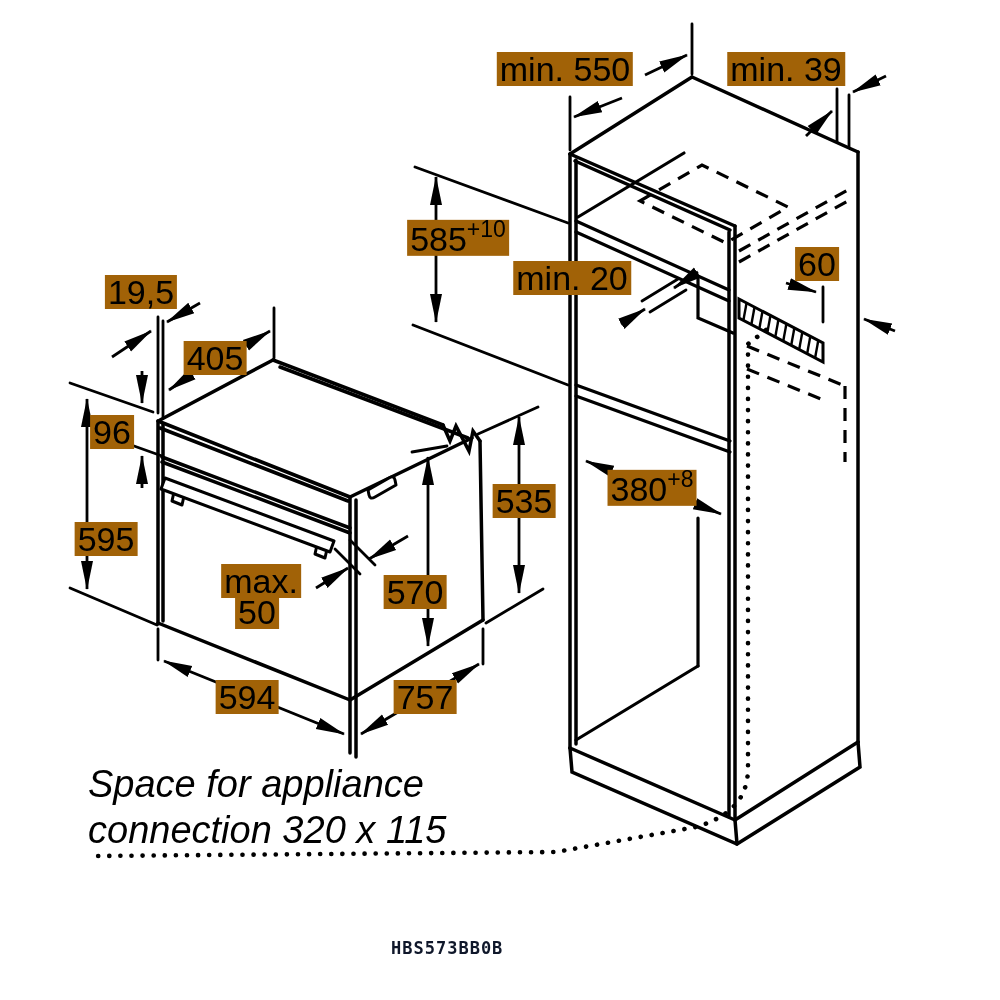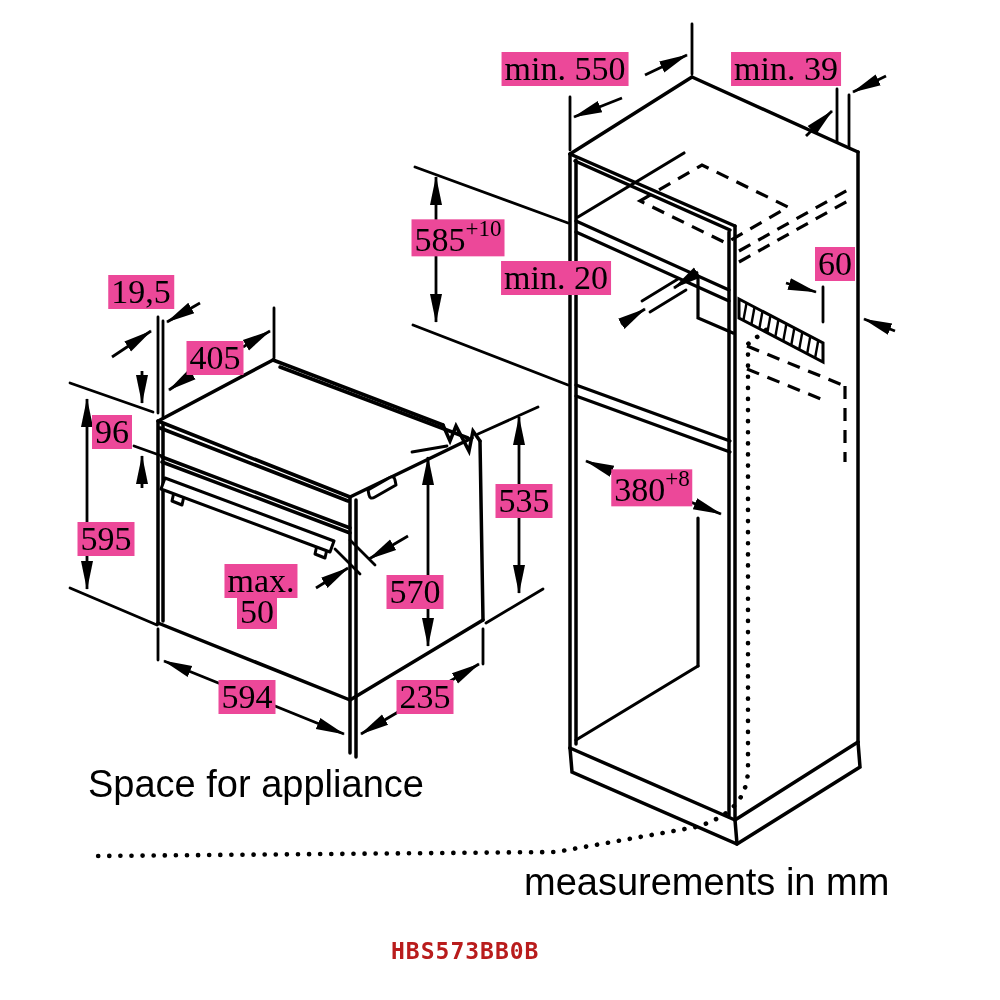--- a/index.html
+++ b/index.html
@@ -1,24 +1,24 @@
 <!DOCTYPE html>
 <html><head>
 <meta charset="utf-8">
 <style>
   html,body{margin:0;padding:0;background:#fff;}
   .canvas{position:relative;width:1000px;height:1000px;background:#fff;overflow:hidden;
           font-family:"Liberation Sans", sans-serif;color:#000;}
   svg.drawing{position:absolute;left:0;top:0;}
-  .lbl{position:absolute;transform:translate(-50%,-50%);background:#ec4899;padding:0 3px;
-       font-size:34px;line-height:1;white-space:nowrap;color:#000;font-family:Liberation Serif, serif;}
+  .lbl{position:absolute;transform:translate(-50%,-50%);background:#a16207;padding:0 3px;
+       font-size:34px;line-height:1;white-space:nowrap;color:#000;}
   .lbl sup{font-size:23px;position:relative;top:-2px;letter-spacing:0;}
-  .note{position:absolute;font-size:38px;line-height:1.2;color:#000;background:transparent;white-space:nowrap;}
+  .note{position:absolute;font-size:38px;line-height:1.2;color:#000;background:transparent;white-space:nowrap;font-style:italic;}
   .model{position:absolute;font-family:"DejaVu Sans Mono",monospace;font-weight:bold;
-         font-size:23px;letter-spacing:1px;color:#b91c1c;}
+         font-size:17px;letter-spacing:1px;color:#0f172a;}
 </style>
 </head>
 <body>
 
 <div class="canvas">
 
   <svg class="drawing" width="1000" height="1000" viewBox="0 0 1000 1000">
     <defs>
       <marker id="ah" markerUnits="userSpaceOnUse" markerWidth="30" markerHeight="16" refX="28" refY="8" orient="auto-start-reverse">
         <polygon points="0,2 29,8 0,14" fill="#000"></polygon>
@@ -166,33 +166,33 @@
       <path d="M335,549 L360,574"></path>
       <path d="M350,540 L375,565"></path>
       <path d="M158,629 L158,660"></path>
       <path d="M483,629 L483,664"></path>
     </g>
   </svg>
 
   <div class="lbl" style="left:565px;top:69px">min. 550</div>
   <div class="lbl" style="left:786px;top:69px">min. 39</div>
   <div class="lbl" style="left:458px;top:238px"><span>585</span><sup>+10</sup></div>
-  <div class="lbl" style="left:556px;top:278px">min. 20</div>
-  <div class="lbl" style="left:835px;top:264px">60</div>
+  <div class="lbl" style="left:572px;top:278px">min. 20</div>
+  <div class="lbl" style="left:817px;top:264px">60</div>
   <div class="lbl" style="left:141px;top:292px">19,5</div>
   <div class="lbl" style="left:215px;top:358px">405</div>
   <div class="lbl" style="left:112px;top:432px">96</div>
   <div class="lbl" style="left:106px;top:539px">595</div>
   <div class="lbl" style="left:524px;top:501px">535</div>
   <div class="lbl" style="left:652px;top:488px"><span>380</span><sup>+8</sup></div>
   <div class="lbl" style="left:261px;top:581px">max.</div>
   <div class="lbl" style="left:257px;top:612px">50</div>
   <div class="lbl" style="left:415px;top:592px">570</div>
   <div class="lbl" style="left:247px;top:697px">594</div>
-  <div class="lbl" style="left:425px;top:697px">235</div>
+  <div class="lbl" style="left:425px;top:697px">757</div>
 
   <div class="note" style="left:88px;top:762px">
     <div>Space for appliance</div>
+    <div>connection 320 x 115</div>
   </div>
-  <div class="note" style="left:524px;top:860px">measurements in mm</div>
   <div class="model" style="left:391px;top:938px">HBS573BB0B</div>
 
 </div>
 
 </body></html>

